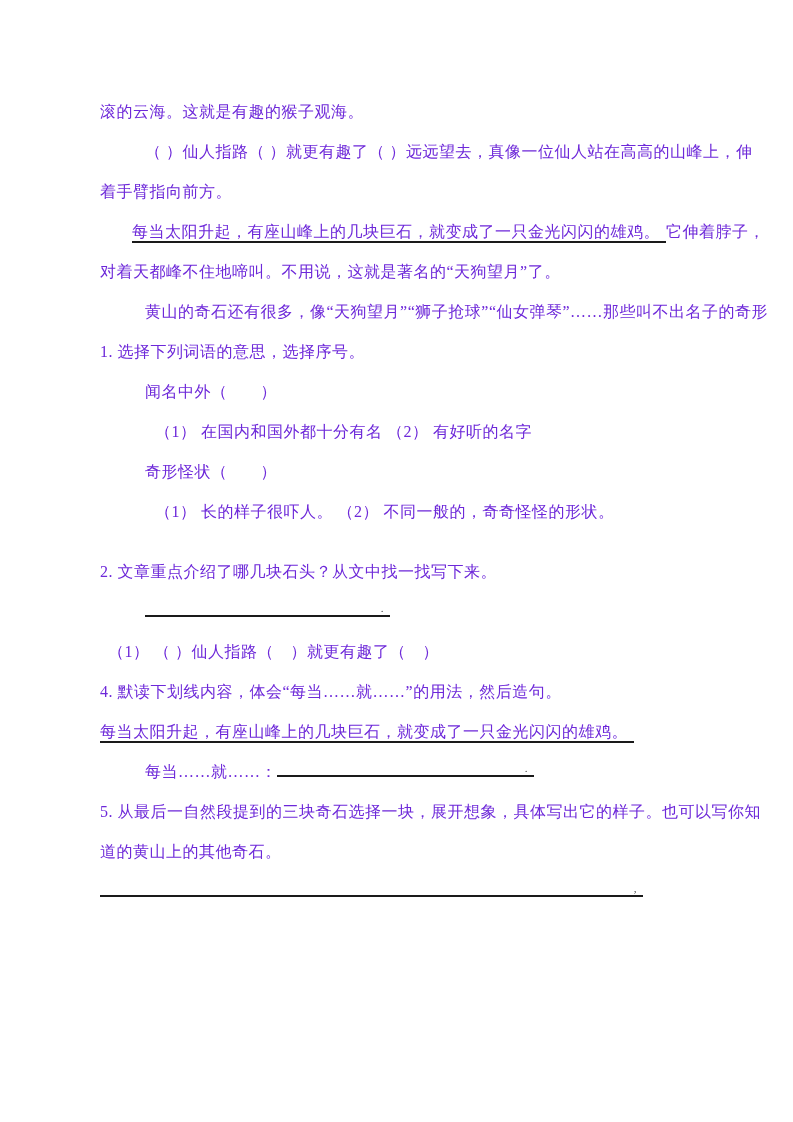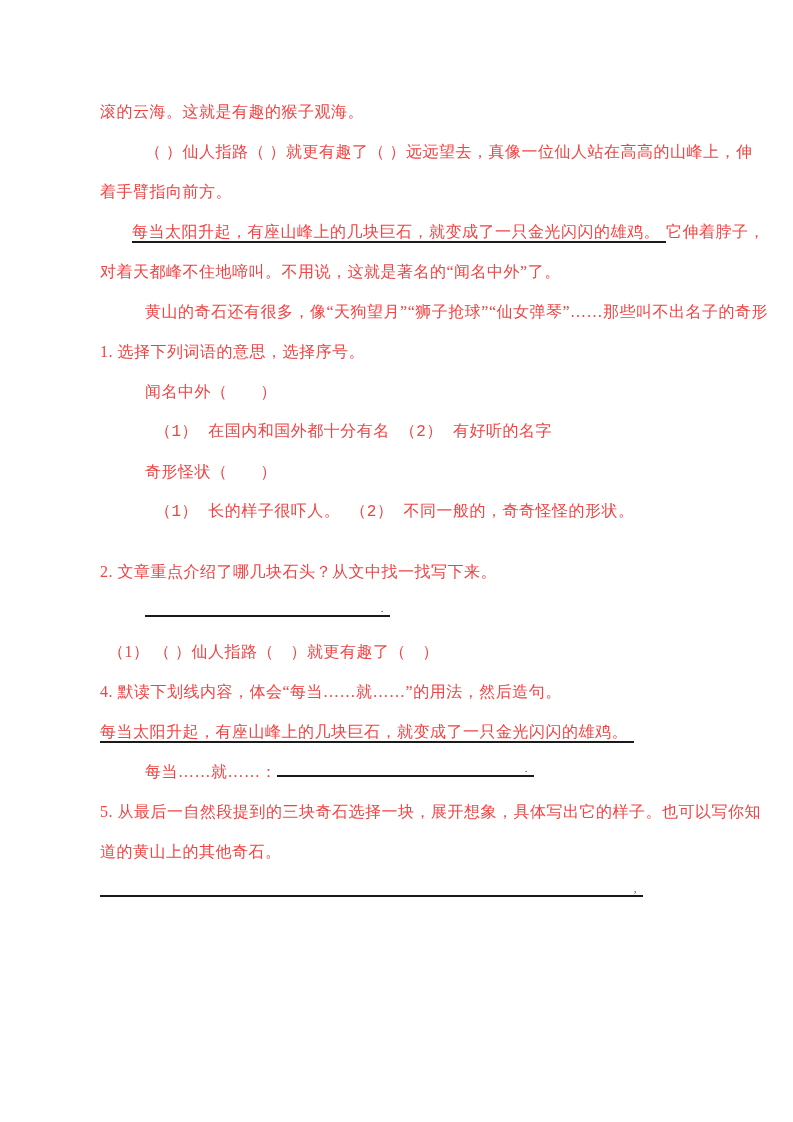--- a/index.html
+++ b/index.html
@@ -23,22 +23,22 @@
     line-height: 40px;
     font-size: 16px;
     white-space: pre;
     letter-spacing: 0.5px;
   }
   .gap { margin-top: 20px; }
   .ind-none   { padding-left: 0; }
   .ind-sub    { padding-left: 8px; }
   .ind-para   { padding-left: 32px; text-align: center; }
   .ind-inner  { padding-left: 45px; }
-  .ind-option { padding-left: 55px; font-family: Liberation Mono, monospace; }
-  .seg { color: #ef4444; }
+  .ind-option { padding-left: 55px; }
+  .seg { color: #6d28d9; }
   .u {
     border-bottom: 2px solid #1a1a1a;
     padding-bottom: 1px;
     padding-right: 6px;
   }
   .blank {
     display: inline-block;
     position: relative;
     height: 17px;
     border-bottom: 2px solid #1a1a1a;
@@ -55,21 +55,21 @@
 </style>
 </head>
 <body>
 
 <main class="page">
   <div class="content">
       <div class="line ind-none"><span class="seg">滚的云海。这就是有趣的猴子观海。</span></div>
       <div class="line ind-inner"><span class="seg">（ ）仙人指路（ ）就更有趣了（ ）远远望去，真像一位仙人站在高高的山峰上，伸</span></div>
       <div class="line ind-none"><span class="seg">着手臂指向前方。</span></div>
       <div class="line ind-para"><span class="seg u">每当太阳升起，有座山峰上的几块巨石，就变成了一只金光闪闪的雄鸡。</span><span class="seg">它伸着脖子，</span></div>
-      <div class="line ind-none"><span class="seg">对着天都峰不住地啼叫。不用说，这就是著名的“闻名中外”了。</span></div>
+      <div class="line ind-none"><span class="seg">对着天都峰不住地啼叫。不用说，这就是著名的“天狗望月”了。</span></div>
       <div class="line ind-inner"><span class="seg">黄山的奇石还有很多，像“天狗望月”“狮子抢球”“仙女弹琴”……那些叫不出名子的奇形</span></div>
       <div class="line ind-none"><span class="seg">1. 选择下列词语的意思，选择序号。</span></div>
       <div class="line ind-inner"><span class="seg">闻名中外（　　）</span></div>
       <div class="line ind-option"><span class="seg">（1） 在国内和国外都十分有名 （2） 有好听的名字</span></div>
       <div class="line ind-inner"><span class="seg">奇形怪状（　　）</span></div>
       <div class="line ind-option"><span class="seg">（1） 长的样子很吓人。 （2） 不同一般的，奇奇怪怪的形状。</span></div>
       <div class="line ind-none gap"><span class="seg">2. 文章重点介绍了哪几块石头？从文中找一找写下来。</span></div>
       <div class="line ind-inner"><span class="blank" style="width: 245px;"><span class="mark">.</span></span></div>
       <div class="line ind-sub"><span class="seg">（1） （ ）仙人指路（　）就更有趣了（　）</span></div>
       <div class="line ind-none"><span class="seg">4. 默读下划线内容，体会“每当……就……”的用法，然后造句。</span></div>

